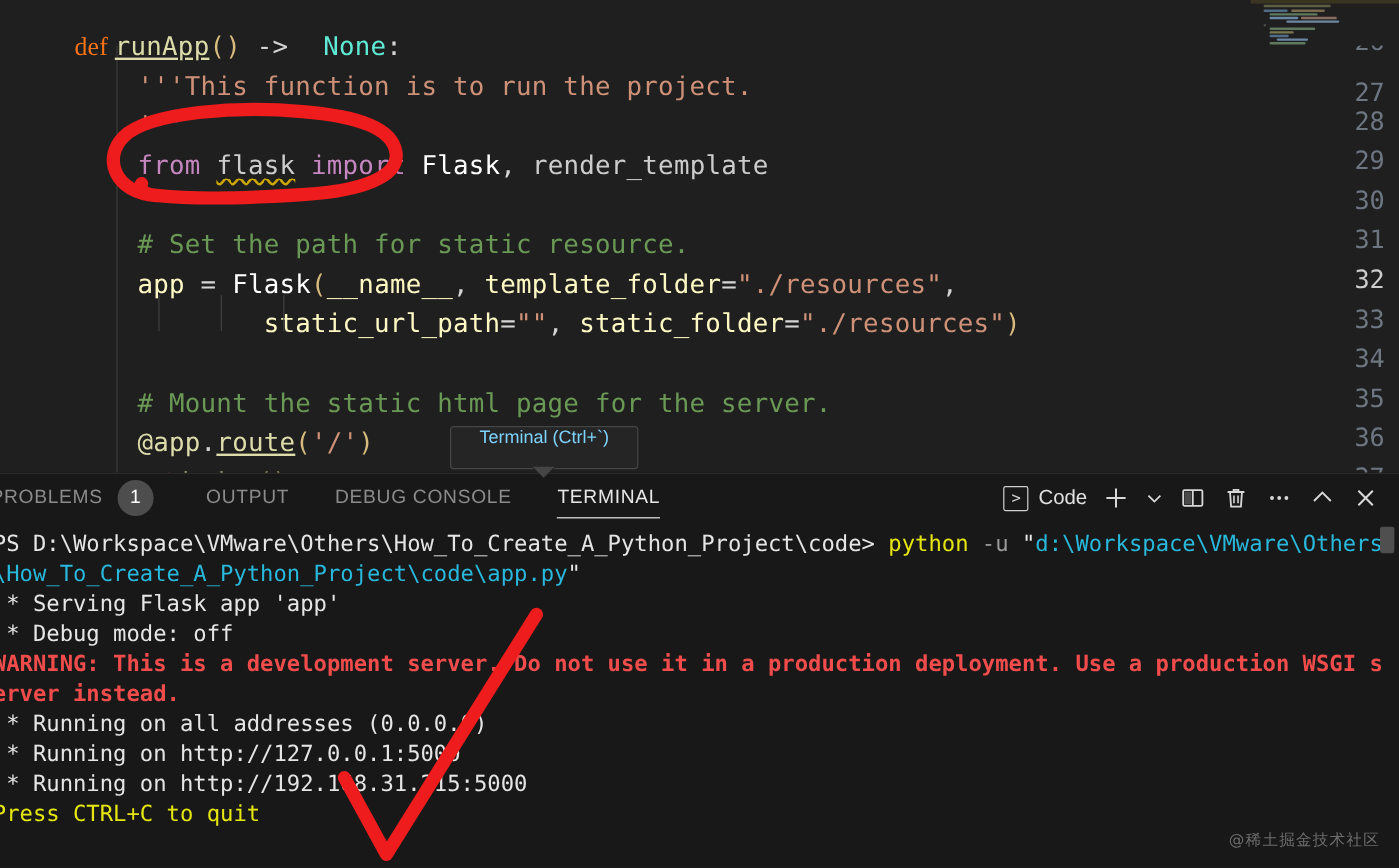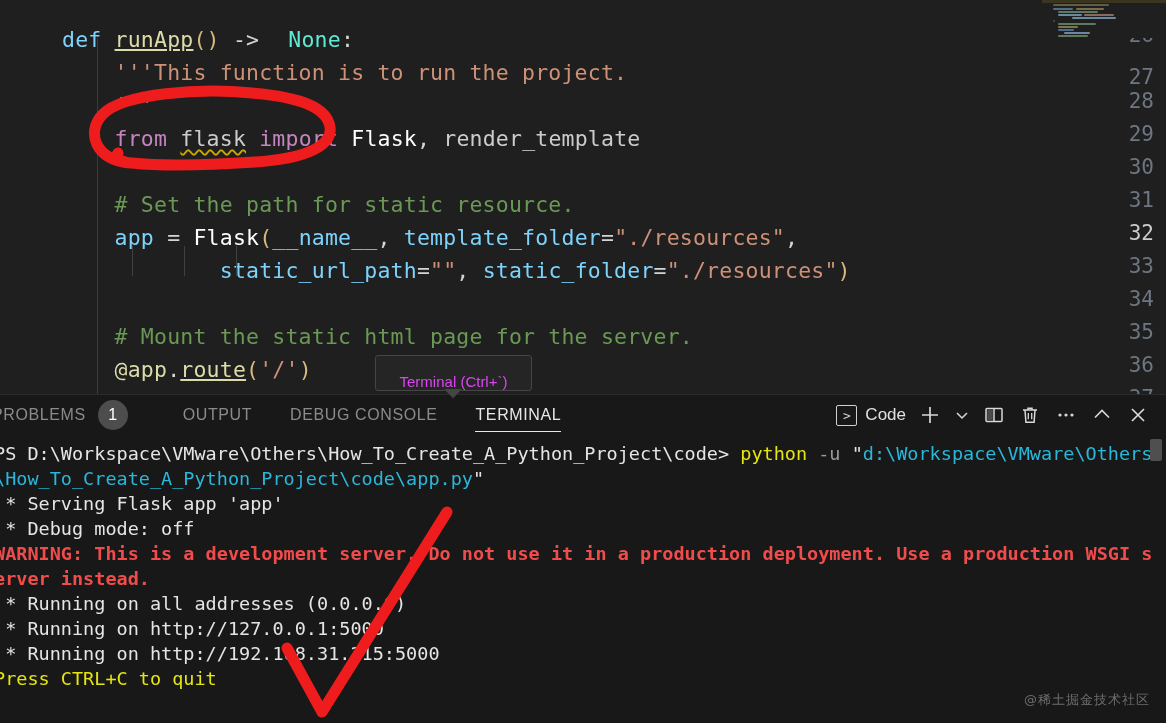--- a/index.html
+++ b/index.html
@@ -28,29 +28,29 @@
   .lnum.cur{ color:#cccccc; }
   #indentline{
     position:absolute; left:97px; top:38px; width:1px; height:356px;
     background:#3b3b3b;
   }
   .codeline{
     position:absolute; left:62px; height:33px; line-height:33px; white-space:pre;
     font-family:"DejaVu Sans Mono","Liberation Mono",monospace;
     font-size:21.5px; letter-spacing:0.2px;
   }
-  .kw   { color:#7dd3fc; }
+  .kw   { color:#f97316;font-family:Liberation Serif, serif; }
   .fn   { color:#dcdcaa;text-decoration:underline; }
   .pn   { color:#d7ba7d; }
   .op   { color:#d4d4d4; }
   .ty   { color:#5eead4;margin-left:16px; }
   .str  { color:#ce9178; }
   .doc  { color:#ce9178; }
   .cmt  { color:#6a9955; }
-  .var  { color:#7dd3fc; }
+  .var  { color:#fef9c3; }
   .cls  { color:#ffffff; }
   .pl   { color:#d4d4d4; }
   .mod  { color:#c586c0;text-align:center; }
   .nm   { color:#cccccc; }
   .deco { color:#dcdcaa; }
   .squig{
     position:relative;
     text-decoration: underline wavy #cca700;
     text-decoration-thickness:1.5px;
     text-underline-offset:3px;
@@ -67,22 +67,22 @@
   .mm-row{ position:absolute; height:2px; border-radius:1px; opacity:.85; }
   #mm-sel{
     position:absolute; left:0; top:0; width:124px; height:3px;
     background:#3a3520;
   }
 
   
   #tooltip{
     position:absolute; left:375px; top:355px; width:157px; height:36px;
     background:#252526; border:1px solid #454545; border-radius:3px;
-    display:flex; align-items:flex-end; justify-content:center;
-    font-size:15px; color:#d946ef; z-index:30;
+    display:flex; align-items:flex-start; justify-content:center;
+    font-size:15px; color:#7dd3fc; z-index:30;
   }
   #tooltip-arrow{
     position:absolute; left:444px; top:390px; width:0;height:0;
     border-left:9px solid transparent; border-right:9px solid transparent;
     border-top:9px solid #252526; z-index:31;
   }
   #tooltip-arrow:after{
     content:""; position:absolute; left:-9px; top:-10px; width:0;height:0;
     border-left:9px solid transparent;border-right:9px solid transparent;
     border-top:9px solid #454545; z-index:-1;
@@ -228,21 +228,21 @@
 
 <div id="panel">
 
   <div id="panel-tabs">
     <div class="ptab" style="margin-left:-8px;">
       <span>PROBLEMS</span>
     </div>
     <div id="badge" style="margin-left:12px;">
       <span>1</span>
     </div>
-    <div class="ptab" style="margin-left:55px;">
+    <div class="ptab" style="margin-left:44px;">
       <span>OUTPUT</span>
     </div>
     <div class="ptab" style="margin-left:38px;">
       <span>DEBUG CONSOLE</span>
     </div>
     <div class="ptab active" style="margin-left:38px;">
       <span>TERMINAL</span>
     </div>
 
     <div id="panel-actions">

